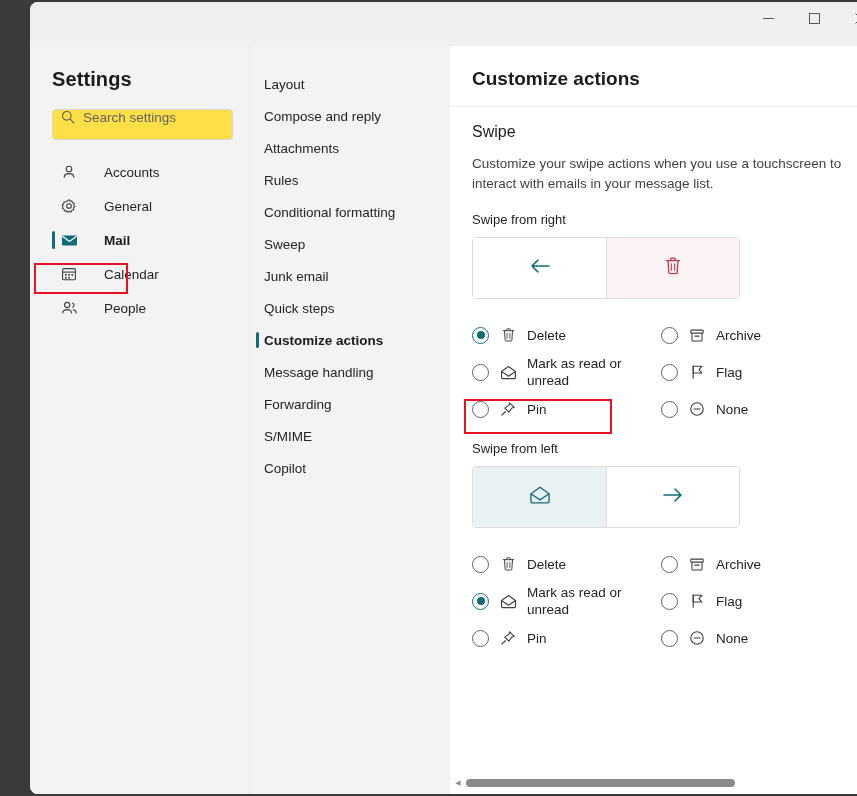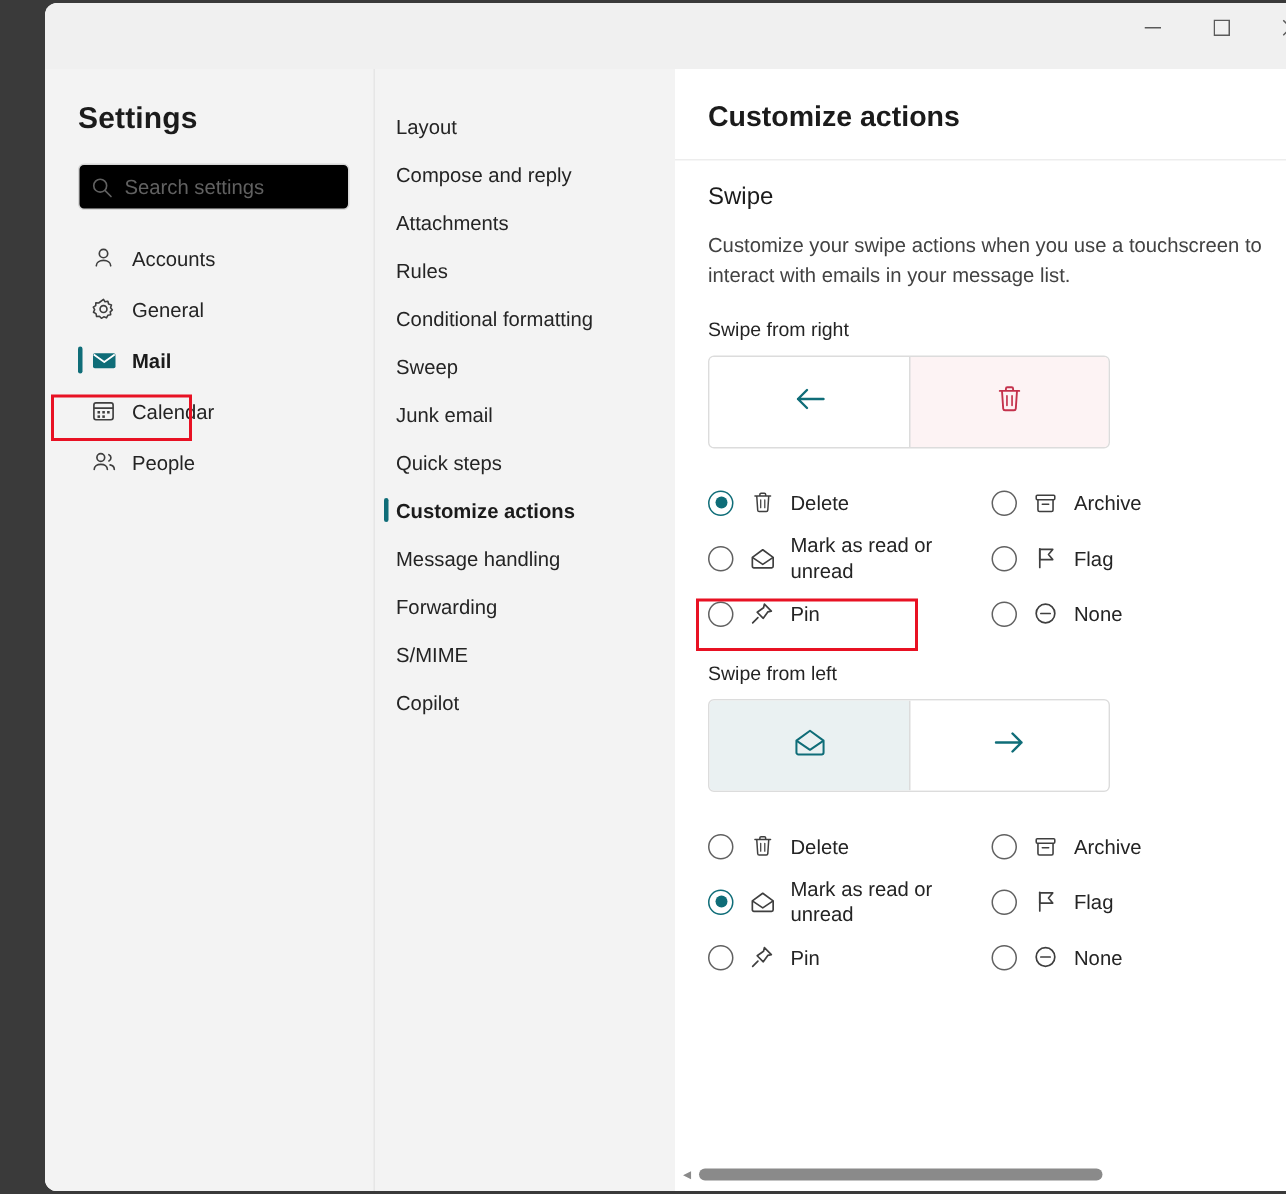--- a/index.html
+++ b/index.html
@@ -57,37 +57,37 @@
   }
   .rail-title {
     font-size: 20px;
     font-weight: bold;
     color: #1b1b1b;
     letter-spacing: .1px;
     margin-bottom: 18px;
   }
   .searchbox {
     height: 31px;
-    background: #000000;
+    background: #fde047;
     border: 1px solid #d6d6d6;
     border-radius: 4px;
     display: flex;
-    align-items: center;
+    align-items: flex-start;
     padding: 0 8px;
     gap: 8px;
     margin-bottom: 16px;
   }
   .searchbox .sicon { color: #616161; display:flex; }
   .searchbox .sph { font-size: 13.5px; color: #616161; }
 
   .rail-item {
     height: 32px;
     display: flex;
     align-items: center;
-    gap: 10px;
+    gap: 26px;
     padding-left: 8px;
     font-size: 13.5px;
     color: #242424;
     position: relative;
     border-radius: 4px;
     margin-bottom: 2px;
   }
   .rail-item .ric { width: 18px; display:flex; align-items:center; justify-content:center; color:#3e3e3e; }
   .rail-item.selected { font-weight: bold; color: #1b1b1b; }
   .rail-item.selected .ric { color: #116b75; }

